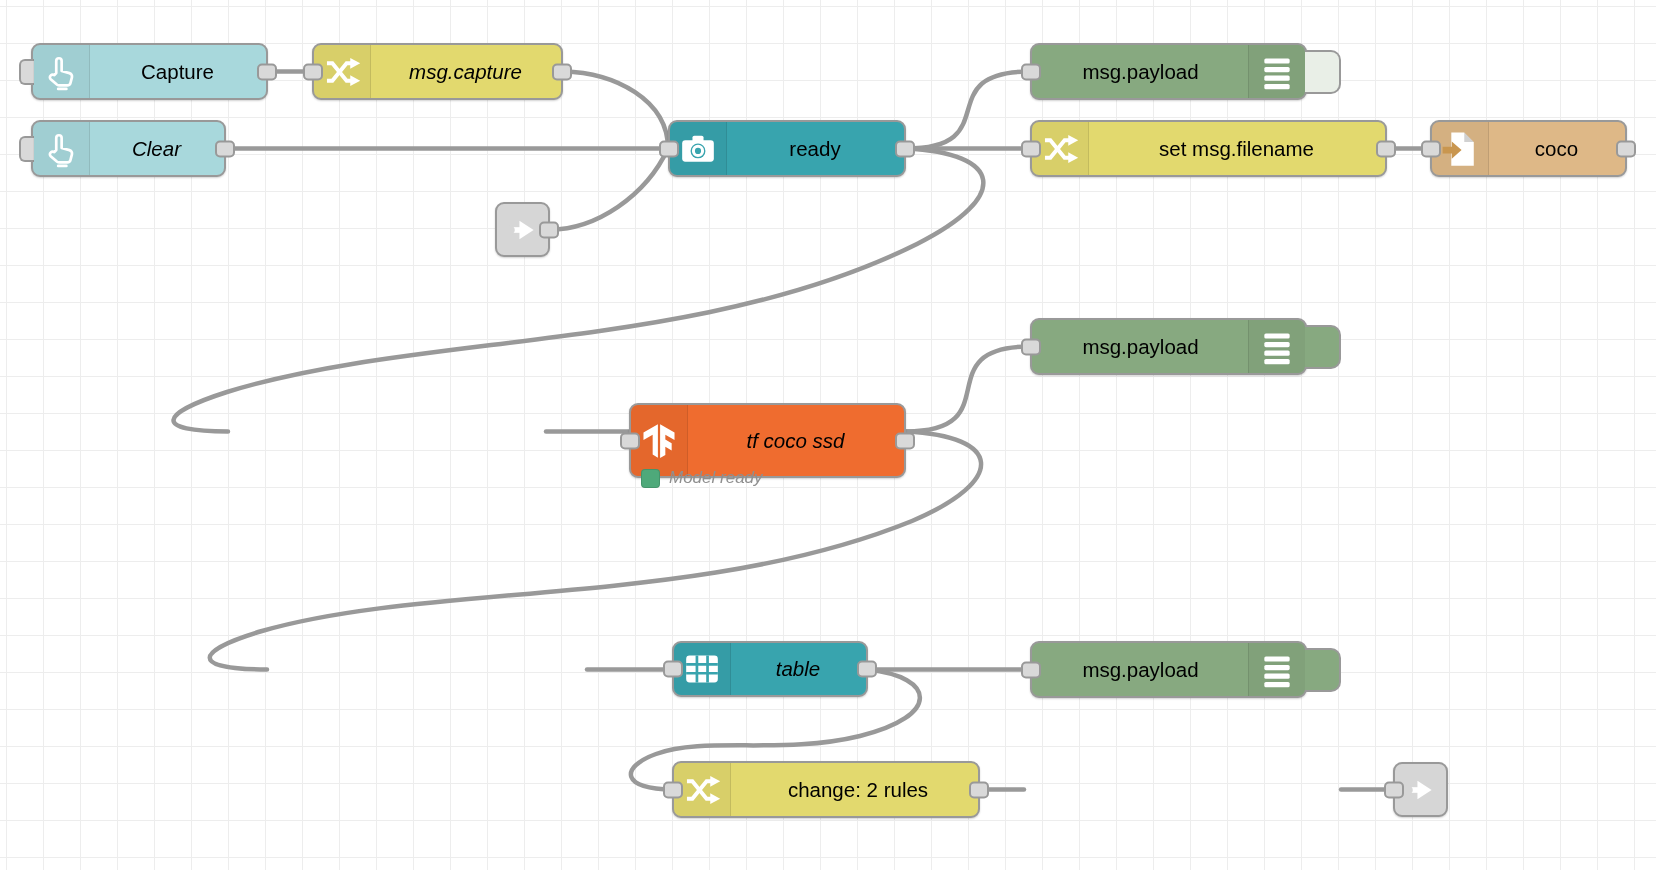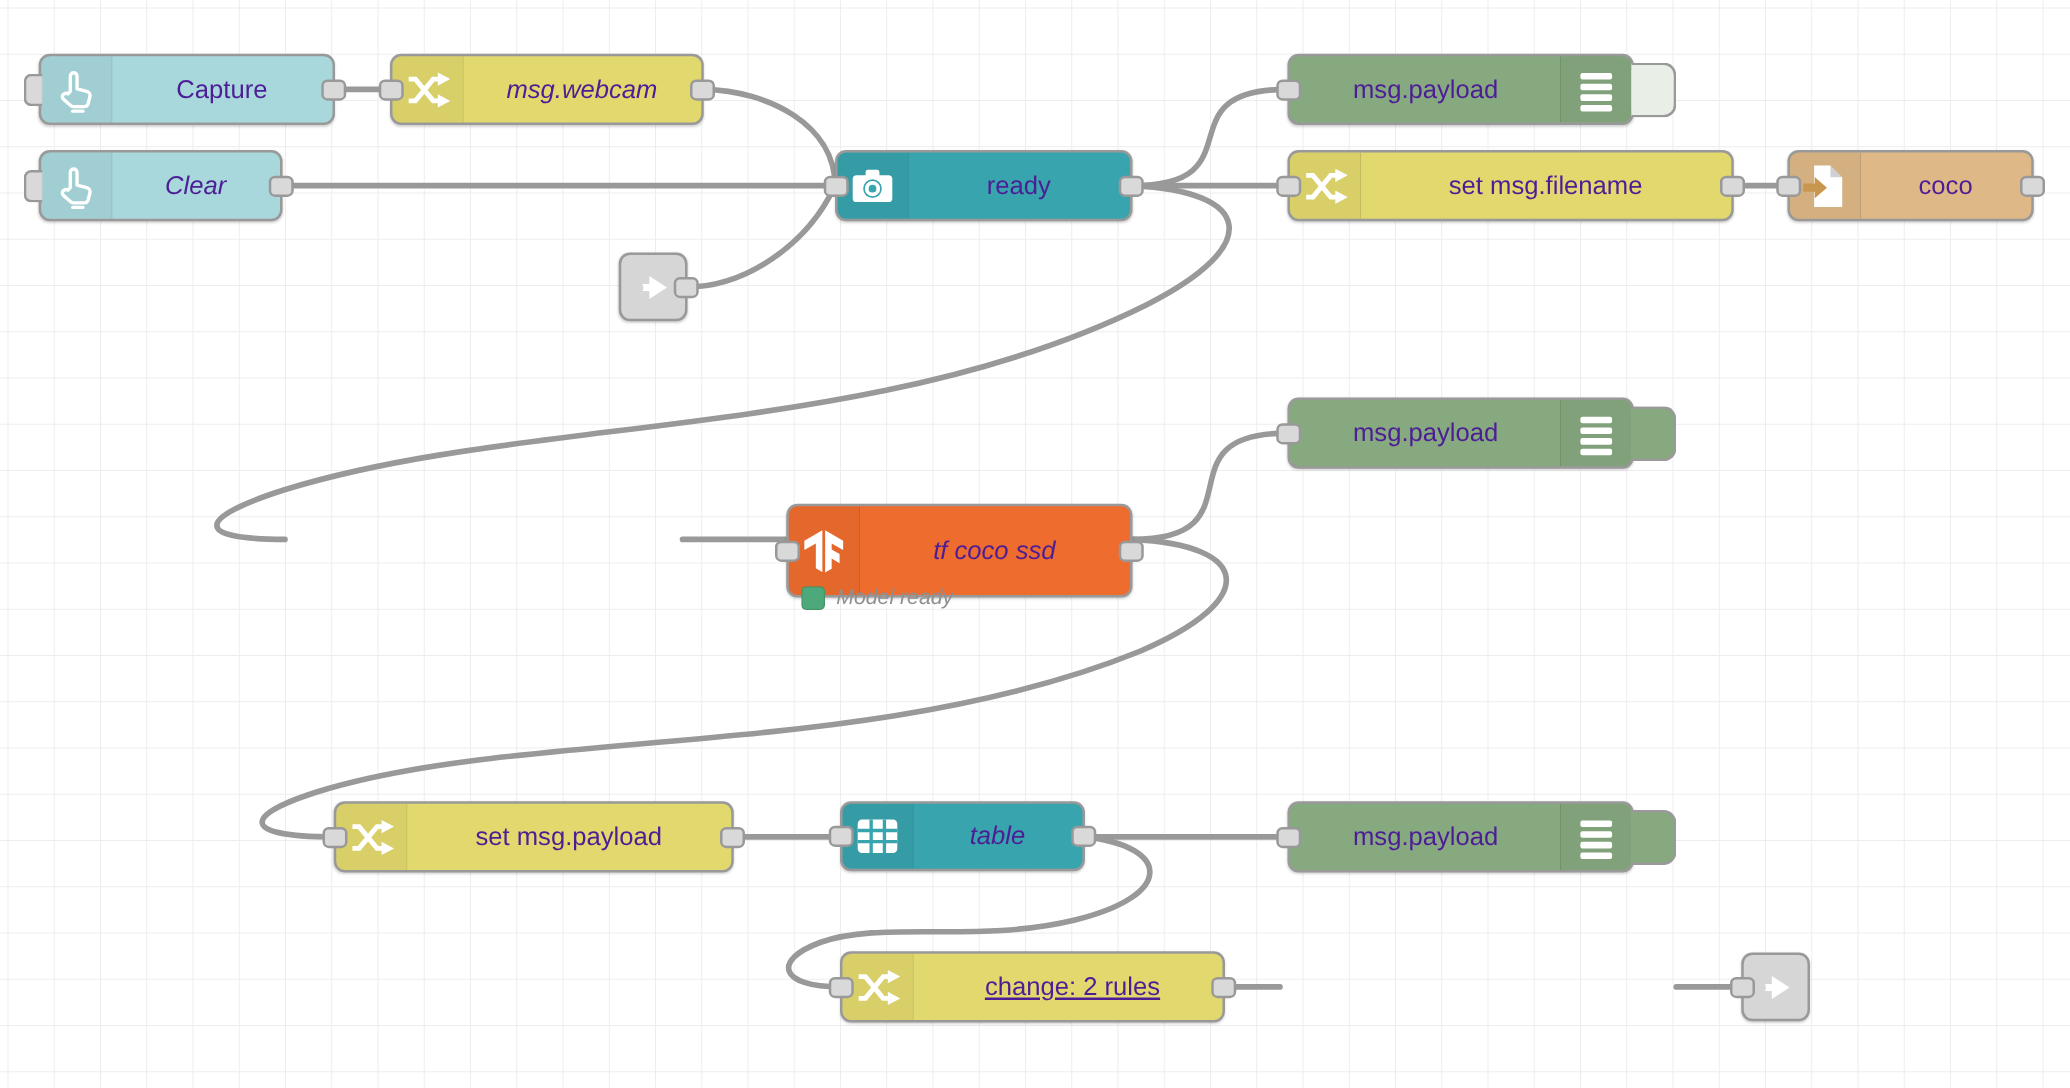--- a/index.html
+++ b/index.html
@@ -26,21 +26,21 @@
   .icon-region{
     position:absolute;top:0;bottom:0;width:56px;
     background:rgba(0,0,0,0.045);
     display:flex;align-items:center;justify-content:center;
   }
   .icon-region.left{left:0;border-right:1px solid rgba(0,0,0,0.1);border-radius:7px 0 0 7px;}
   .icon-region.right{right:0;border-left:1px solid rgba(0,0,0,0.1);border-radius:0 7px 7px 0;}
   .node-label{
     position:absolute;top:0;bottom:0;
     display:flex;align-items:center;justify-content:center;
-    font-size:20.5px;color:#4c1d95;white-space:nowrap;
+    font-size:20.5px;color:#000000;white-space:nowrap;
   }
   .node-label.italic{font-style:italic;}
   .port{
     position:absolute;width:20px;height:17px;box-sizing:border-box;
     background:#d9d9d9;border:2px solid #999;border-radius:5px;
     top:50%;transform:translateY(-50%);z-index:3;
   }
   .port.in{left:-11px;}
   .port.out{right:-11px;}
   .inject-btn{
@@ -104,21 +104,21 @@
       <div class="icon-region left">
         <svg class="node-icon" width="38" height="38" viewBox="0 0 24 24">
           <g fill="none" stroke="#fff" stroke-width="2.5">
             <path d="M2.5 6.5 h3.4 l9 11 h3.4"></path>
             <path d="M2.5 17.5 h3.4 l9-11 h3.4"></path>
           </g>
           <path fill="#fff" d="M17.2 3.1 l6.3 3.4 -6.3 3.4z"></path>
           <path fill="#fff" d="M17.2 14.1 l6.3 3.4 -6.3 3.4z"></path>
         </svg>
       </div>
-      <div class="node-label italic" style="left: 56px; right: 0px;">msg.webcam</div>
+      <div class="node-label italic" style="left: 56px; right: 0px;">msg.capture</div>
       <div class="port in"></div>
       <div class="port out"></div>
     </div>
     <div class="node" style="left: 31px; top: 120px; width: 195px; height: 57px; background: rgb(168, 216, 220);">
       <div class="inject-btn"></div>
       <div class="icon-region left">
         <svg class="node-icon" width="38" height="38" viewBox="0 0 24 24">
           <g fill="none" stroke="#fff" stroke-width="1.7" stroke-linecap="round" stroke-linejoin="round">
             <path d="M9 12.7 V5 a1.7 1.7 0 0 1 3.4 0 v6.4 l4.9 1.3 c1.2 .3 1.9 1.5 1.6 2.7 l-.9 3.5 c-.2 .9-1 1.5-2 1.5 h-5.3 c-.6 0-1.1-.2-1.5-.6 L5.5 16.6 c-.7-.7-.7-1.8 0-2.4 .6-.6 1.6-.7 2.3-.2z"></path>
             <path d="M10.2 22.7 h5.2"></path>
@@ -220,35 +220,20 @@
         </svg>
       </div>
       <div class="node-label" style="left: 56px; right: 0px;">tf coco ssd</div>
       <div class="port in"></div>
       <div class="port out"></div>
       <div class="node-status">
         <div class="status-dot" style="background: rgb(78, 169, 122);"></div>
         <span class="status-text">Model ready</span>
       </div>
     </div>
-    <div class="node" style="left: 267px; top: 641px; width: 320px; height: 57px; background: rgb(226, 217, 110);">
-      <div class="icon-region left">
-        <svg class="node-icon" width="38" height="38" viewBox="0 0 24 24">
-          <g fill="none" stroke="#fff" stroke-width="2.5">
-            <path d="M2.5 6.5 h3.4 l9 11 h3.4"></path>
-            <path d="M2.5 17.5 h3.4 l9-11 h3.4"></path>
-          </g>
-          <path fill="#fff" d="M17.2 3.1 l6.3 3.4 -6.3 3.4z"></path>
-          <path fill="#fff" d="M17.2 14.1 l6.3 3.4 -6.3 3.4z"></path>
-        </svg>
-      </div>
-      <div class="node-label" style="left: 56px; right: 0px;">set msg.payload</div>
-      <div class="port in"></div>
-      <div class="port out"></div>
-    </div>
     <div class="node" style="left: 672px; top: 641px; width: 196px; height: 56px; background: rgb(56, 164, 174); font-style: italic;">
       <div class="icon-region left">
         <svg class="node-icon" width="38" height="38" viewBox="0 0 24 24">
           <rect x="2" y="3.5" width="20" height="17" rx="2.2" fill="#fff"></rect>
           <g stroke="#38a4ae" stroke-width="1.7" fill="none">
             <path d="M2 9.1 h20 M2 14.7 h20 M8.8 3.5 v17 M15.5 3.5 v17"></path>
           </g>
         </svg>
       </div>
       <div class="node-label" style="left: 56px; right: 0px;">table</div>
@@ -274,21 +259,21 @@
       <div class="icon-region left">
         <svg class="node-icon" width="38" height="38" viewBox="0 0 24 24">
           <g fill="none" stroke="#fff" stroke-width="2.5">
             <path d="M2.5 6.5 h3.4 l9 11 h3.4"></path>
             <path d="M2.5 17.5 h3.4 l9-11 h3.4"></path>
           </g>
           <path fill="#fff" d="M17.2 3.1 l6.3 3.4 -6.3 3.4z"></path>
           <path fill="#fff" d="M17.2 14.1 l6.3 3.4 -6.3 3.4z"></path>
         </svg>
       </div>
-      <div class="node-label" style="left: 64px; right: 0px; text-decoration: underline;">change: 2 rules</div>
+      <div class="node-label" style="left: 64px; right: 0px;">change: 2 rules</div>
       <div class="port in"></div>
       <div class="port out"></div>
     </div>
     <div class="node" style="left: 1393px; top: 762px; width: 55px; height: 55px; background: rgb(214, 214, 214);">
       <div style="position: absolute; inset: 0px; display: flex; align-items: center; justify-content: center;">
         <svg class="node-icon" width="34" height="34" viewBox="0 0 24 24">
           <g fill="#fff">
             <path d="M9.5 5.5 19.5 12 9.5 18.5z"></path>
             <rect x="3" y="10" width="8" height="4"></rect>
           </g>

